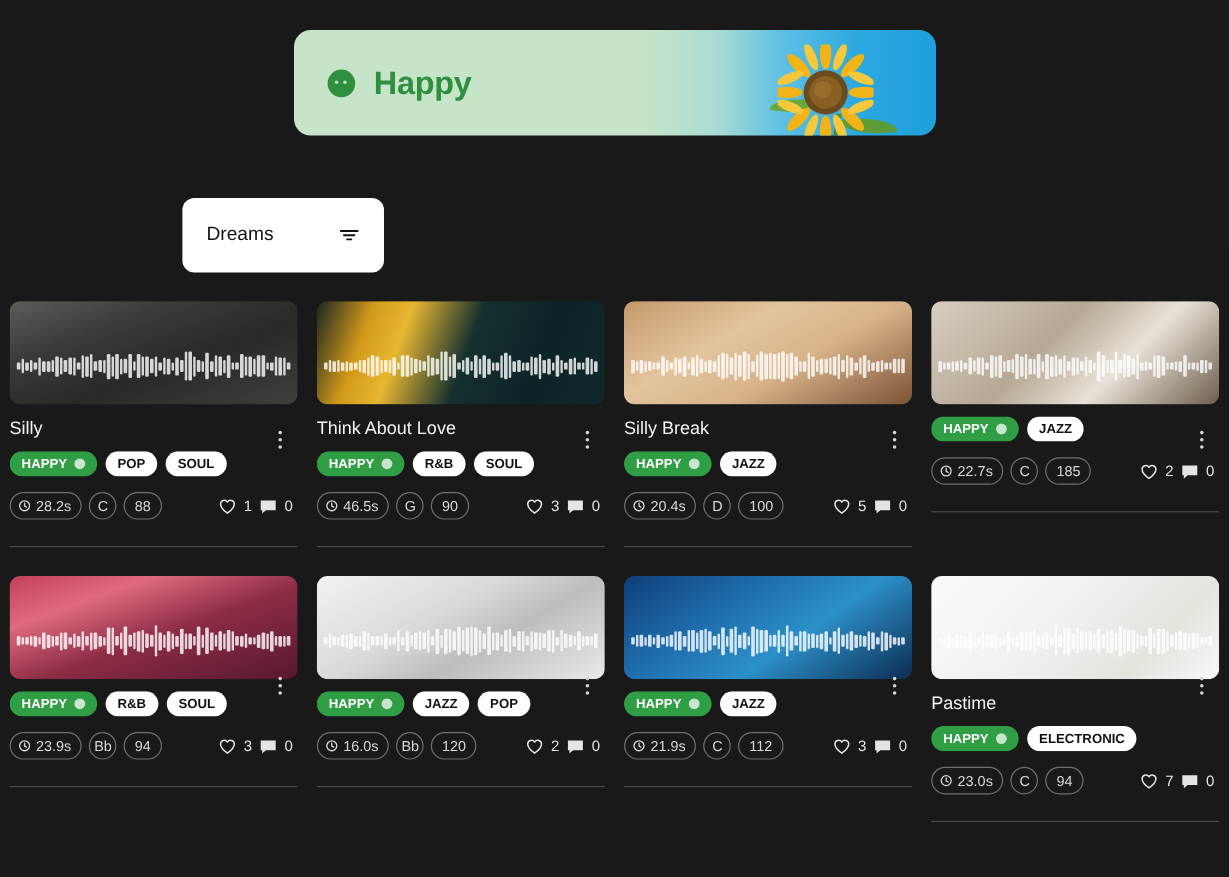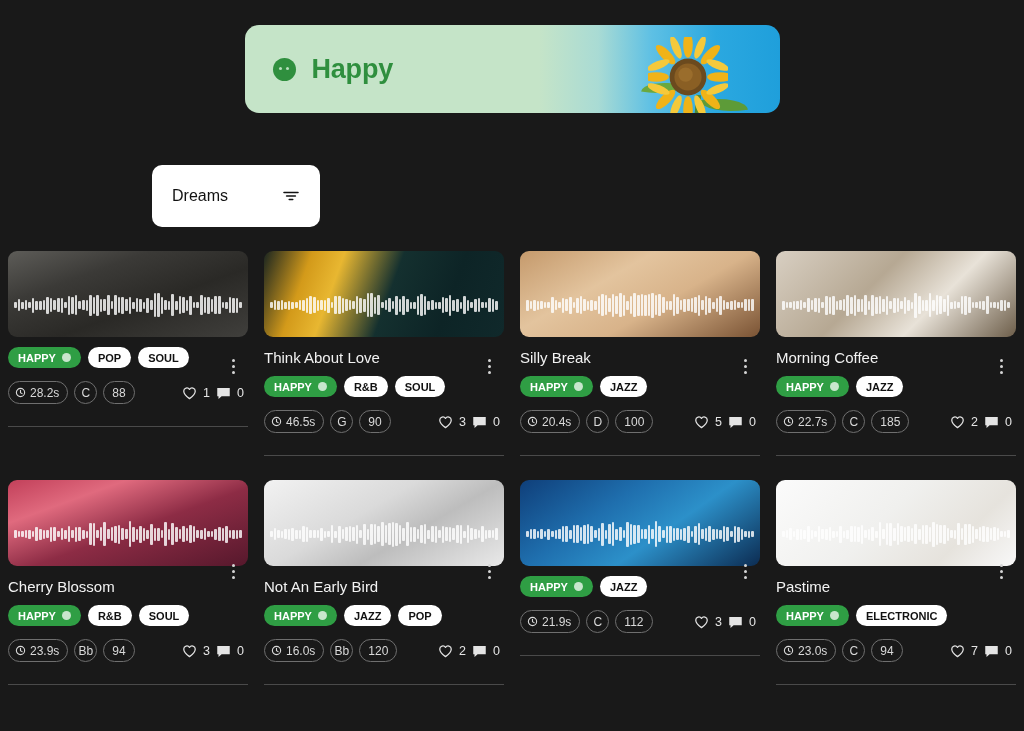--- a/index.html
+++ b/index.html
@@ -320,20 +320,21 @@
           <span style="height: 18px;"></span>
           <span style="height: 18px;"></span>
           <span style="height: 6px;"></span>
           <span style="height: 7px;"></span>
           <span style="height: 16px;"></span>
           <span style="height: 15px;"></span>
           <span style="height: 15px;"></span>
           <span style="height: 6px;"></span>
         </div>
     </div>
+    <div class="card-title">Silly</div>
     <div class="kebab">
         <i></i>
         <i></i>
         <i></i>
       </div>
     <div class="tags">
         <span class="tag mood">
           <span>HAPPY</span>
           <span class="mood-dot"></span>
         </span>
@@ -664,21 +665,20 @@
           <span style="height: 9px;"></span>
           <span style="height: 18px;"></span>
           <span style="height: 6px;"></span>
           <span style="height: 6px;"></span>
           <span style="height: 7px;"></span>
           <span style="height: 11px;"></span>
           <span style="height: 11px;"></span>
           <span style="height: 6px;"></span>
         </div>
     </div>
-    <div class="card-title">Morning Coffee</div>
     <div class="kebab">
         <i></i>
         <i></i>
         <i></i>
       </div>
     <div class="tags">
         <span class="tag mood">
           <span>HAPPY</span>
           <span class="mood-dot"></span>
         </span>
@@ -777,21 +777,20 @@
           <span style="height: 11px;"></span>
           <span style="height: 14px;"></span>
           <span style="height: 13px;"></span>
           <span style="height: 17px;"></span>
           <span style="height: 8px;"></span>
           <span style="height: 9px;"></span>
           <span style="height: 9px;"></span>
           <span style="height: 8px;"></span>
         </div>
     </div>
-    <div class="card-title">Cherry Blossom</div>
     <div class="kebab">
         <i></i>
         <i></i>
         <i></i>
       </div>
     <div class="tags">
         <span class="tag mood">
           <span>HAPPY</span>
           <span class="mood-dot"></span>
         </span>
@@ -893,21 +892,20 @@
           <span style="height: 12px;"></span>
           <span style="height: 10px;"></span>
           <span style="height: 8px;"></span>
           <span style="height: 16px;"></span>
           <span style="height: 9px;"></span>
           <span style="height: 8px;"></span>
           <span style="height: 8px;"></span>
           <span style="height: 12px;"></span>
         </div>
     </div>
-    <div class="card-title">Not An Early Bird</div>
     <div class="kebab">
         <i></i>
         <i></i>
         <i></i>
       </div>
     <div class="tags">
         <span class="tag mood">
           <span>HAPPY</span>
           <span class="mood-dot"></span>
         </span>

